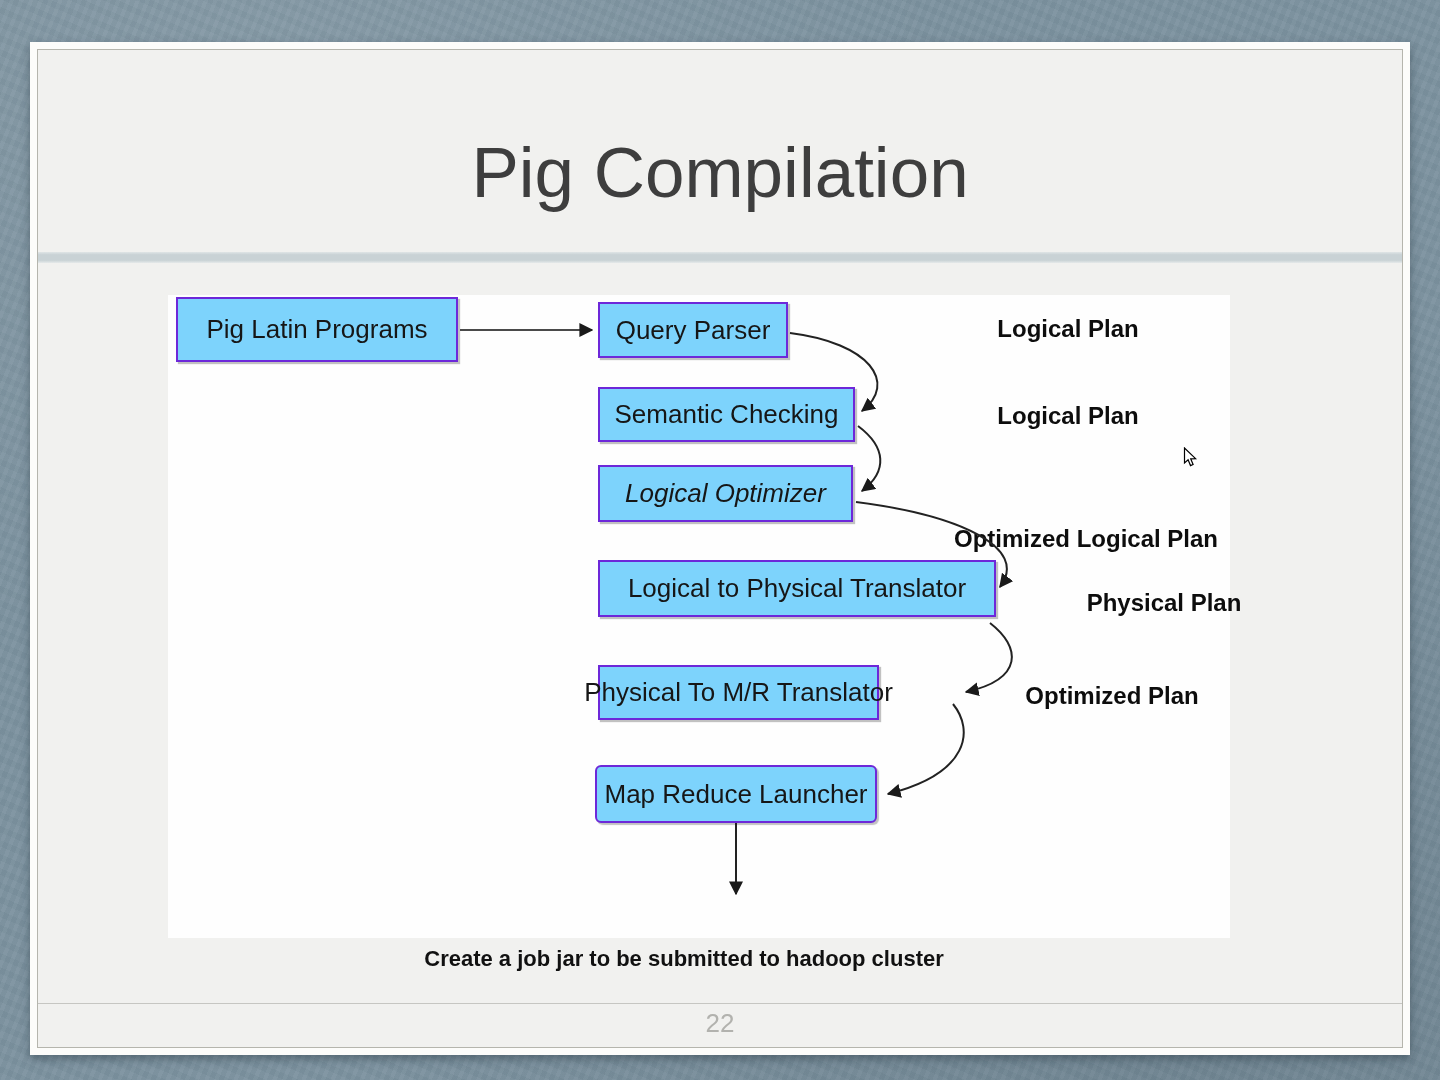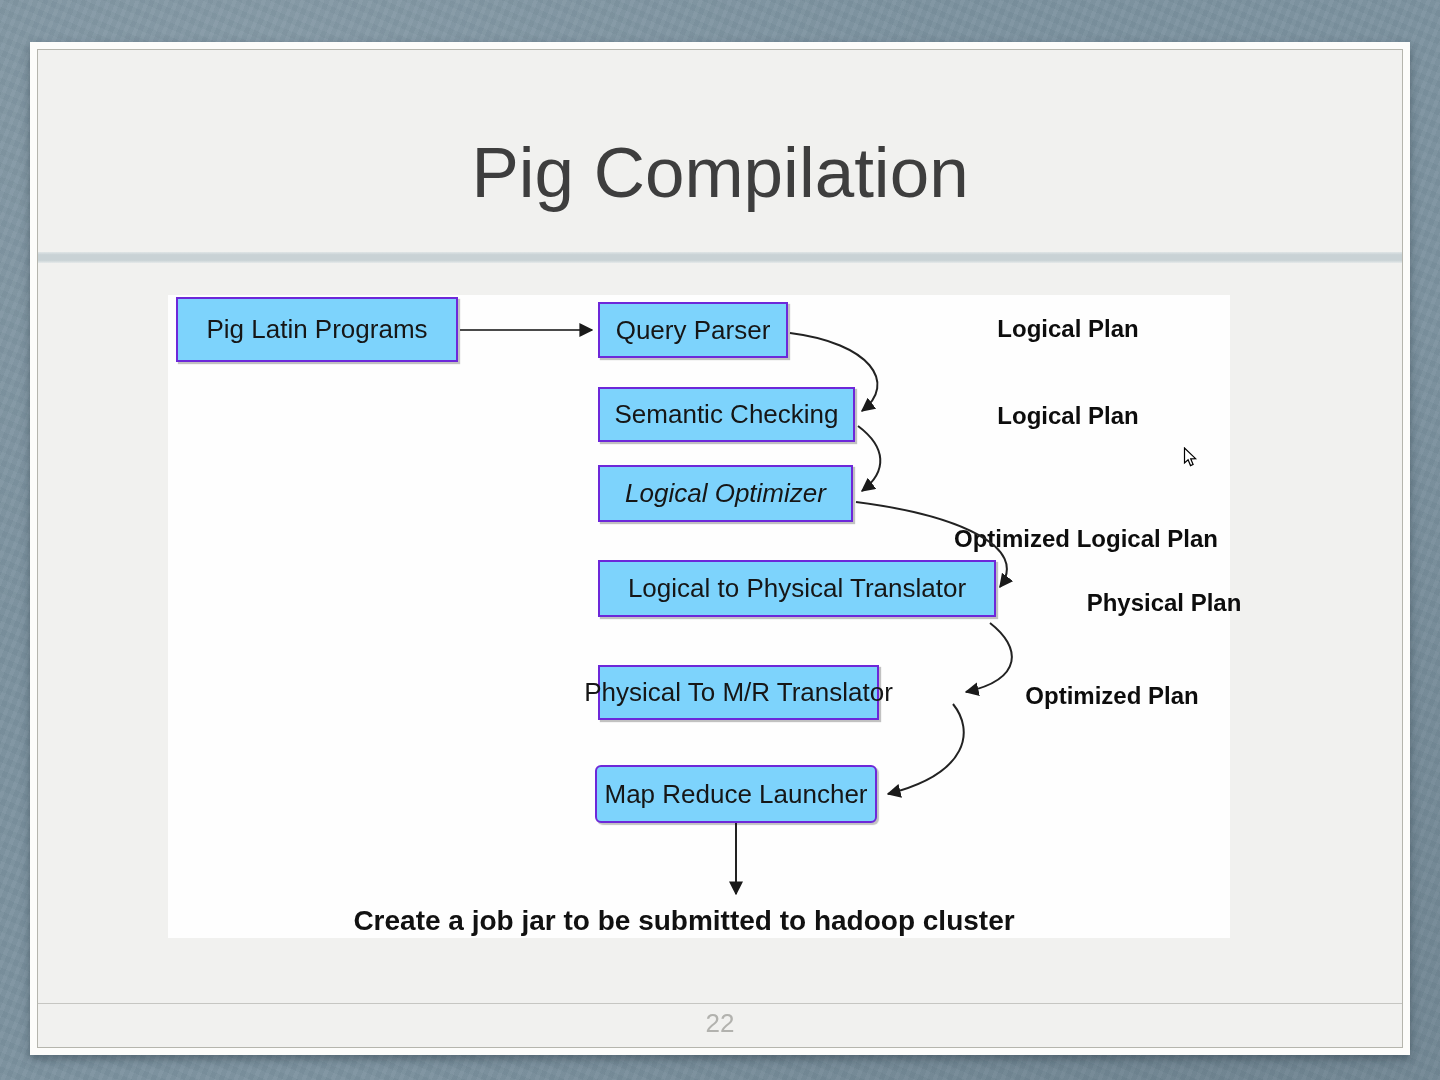--- a/index.html
+++ b/index.html
@@ -42,21 +42,21 @@
     box-shadow:2px 2px 1px rgba(95,95,95,0.38);
     display:flex;align-items:center;justify-content:center;
     font-size:26px;color:#161616;white-space:nowrap;
   }
   .plan-label{
     position:absolute;z-index:1;transform:translateX(-50%);
     font-weight:bold;font-size:24px;color:#0d0d0d;white-space:nowrap;
   }
   .caption{
     position:absolute;z-index:1;transform:translateX(-50%);
-    font-weight:bold;font-size:28px;color:#111;white-space:nowrap;
+    font-weight:bold;font-size:22px;color:#111;white-space:nowrap;margin-top:41px;
   }
   .footer-line{
     position:absolute;left:8px;right:8px;top:961px;height:0;
     border-top:1px solid #c6c6c2;
   }
   .page-number{
     position:absolute;left:0;right:0;top:966px;text-align:center;
     font-size:26px;color:#b2b2ae;
   }
   .cursor{position:absolute;left:1153px;top:405px;z-index:5;}

